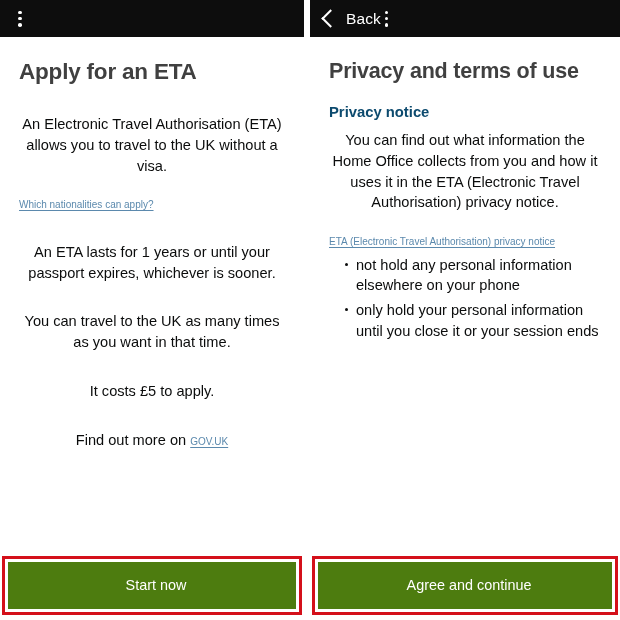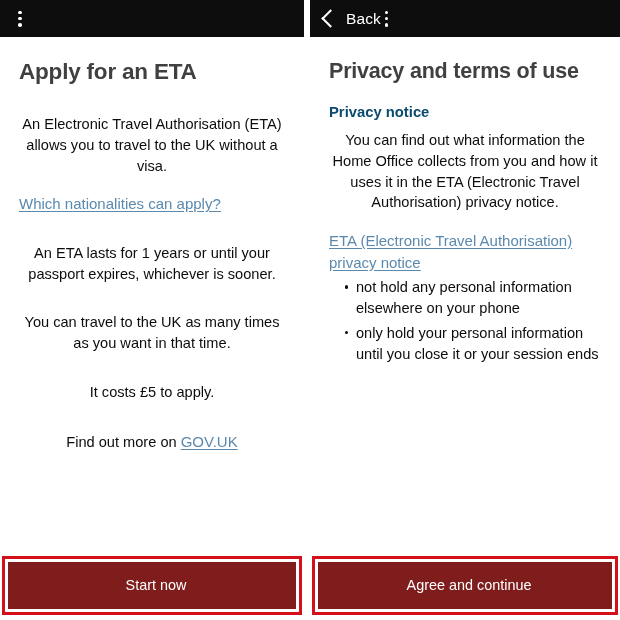--- a/index.html
+++ b/index.html
@@ -99,21 +99,21 @@
     text-align: center;
   }
   .screen-right p.body-text {
     margin-top: 8px;
   }
   .link {
     color: #5b89ad;
     text-decoration: underline;
     text-underline-offset: 2px;
     cursor: pointer;
-    font-size: 15px;
+    font-size: 10px;
     line-height: 1.42;
   }
   a.link { display: inline; }
   p.link-para {
     margin: 17px 0 0 0;
     font-size: 14.6px;
     line-height: 1.42;
   }
   h2.sub-head {
     font-size: 14.8px;
@@ -159,21 +159,21 @@
   .cta-highlight {
     border: 3px solid #d4101a;
     background: #ffffff;
     padding: 3px;
     box-sizing: border-box;
     margin: 0 2px 5px 2px;
   }
   .cta-button {
     display: block;
     width: 100%;
-    background: #7f1d1d;
+    background: #4d7c0f;
     color: #ffffff;
     border: none;
     font-family: "Liberation Sans", sans-serif;
     font-size: 14.4px;
     text-align: center;
     padding: 16px 0 17px 8px;
     cursor: pointer;
     box-sizing: border-box;
     line-height: 1;
   }

